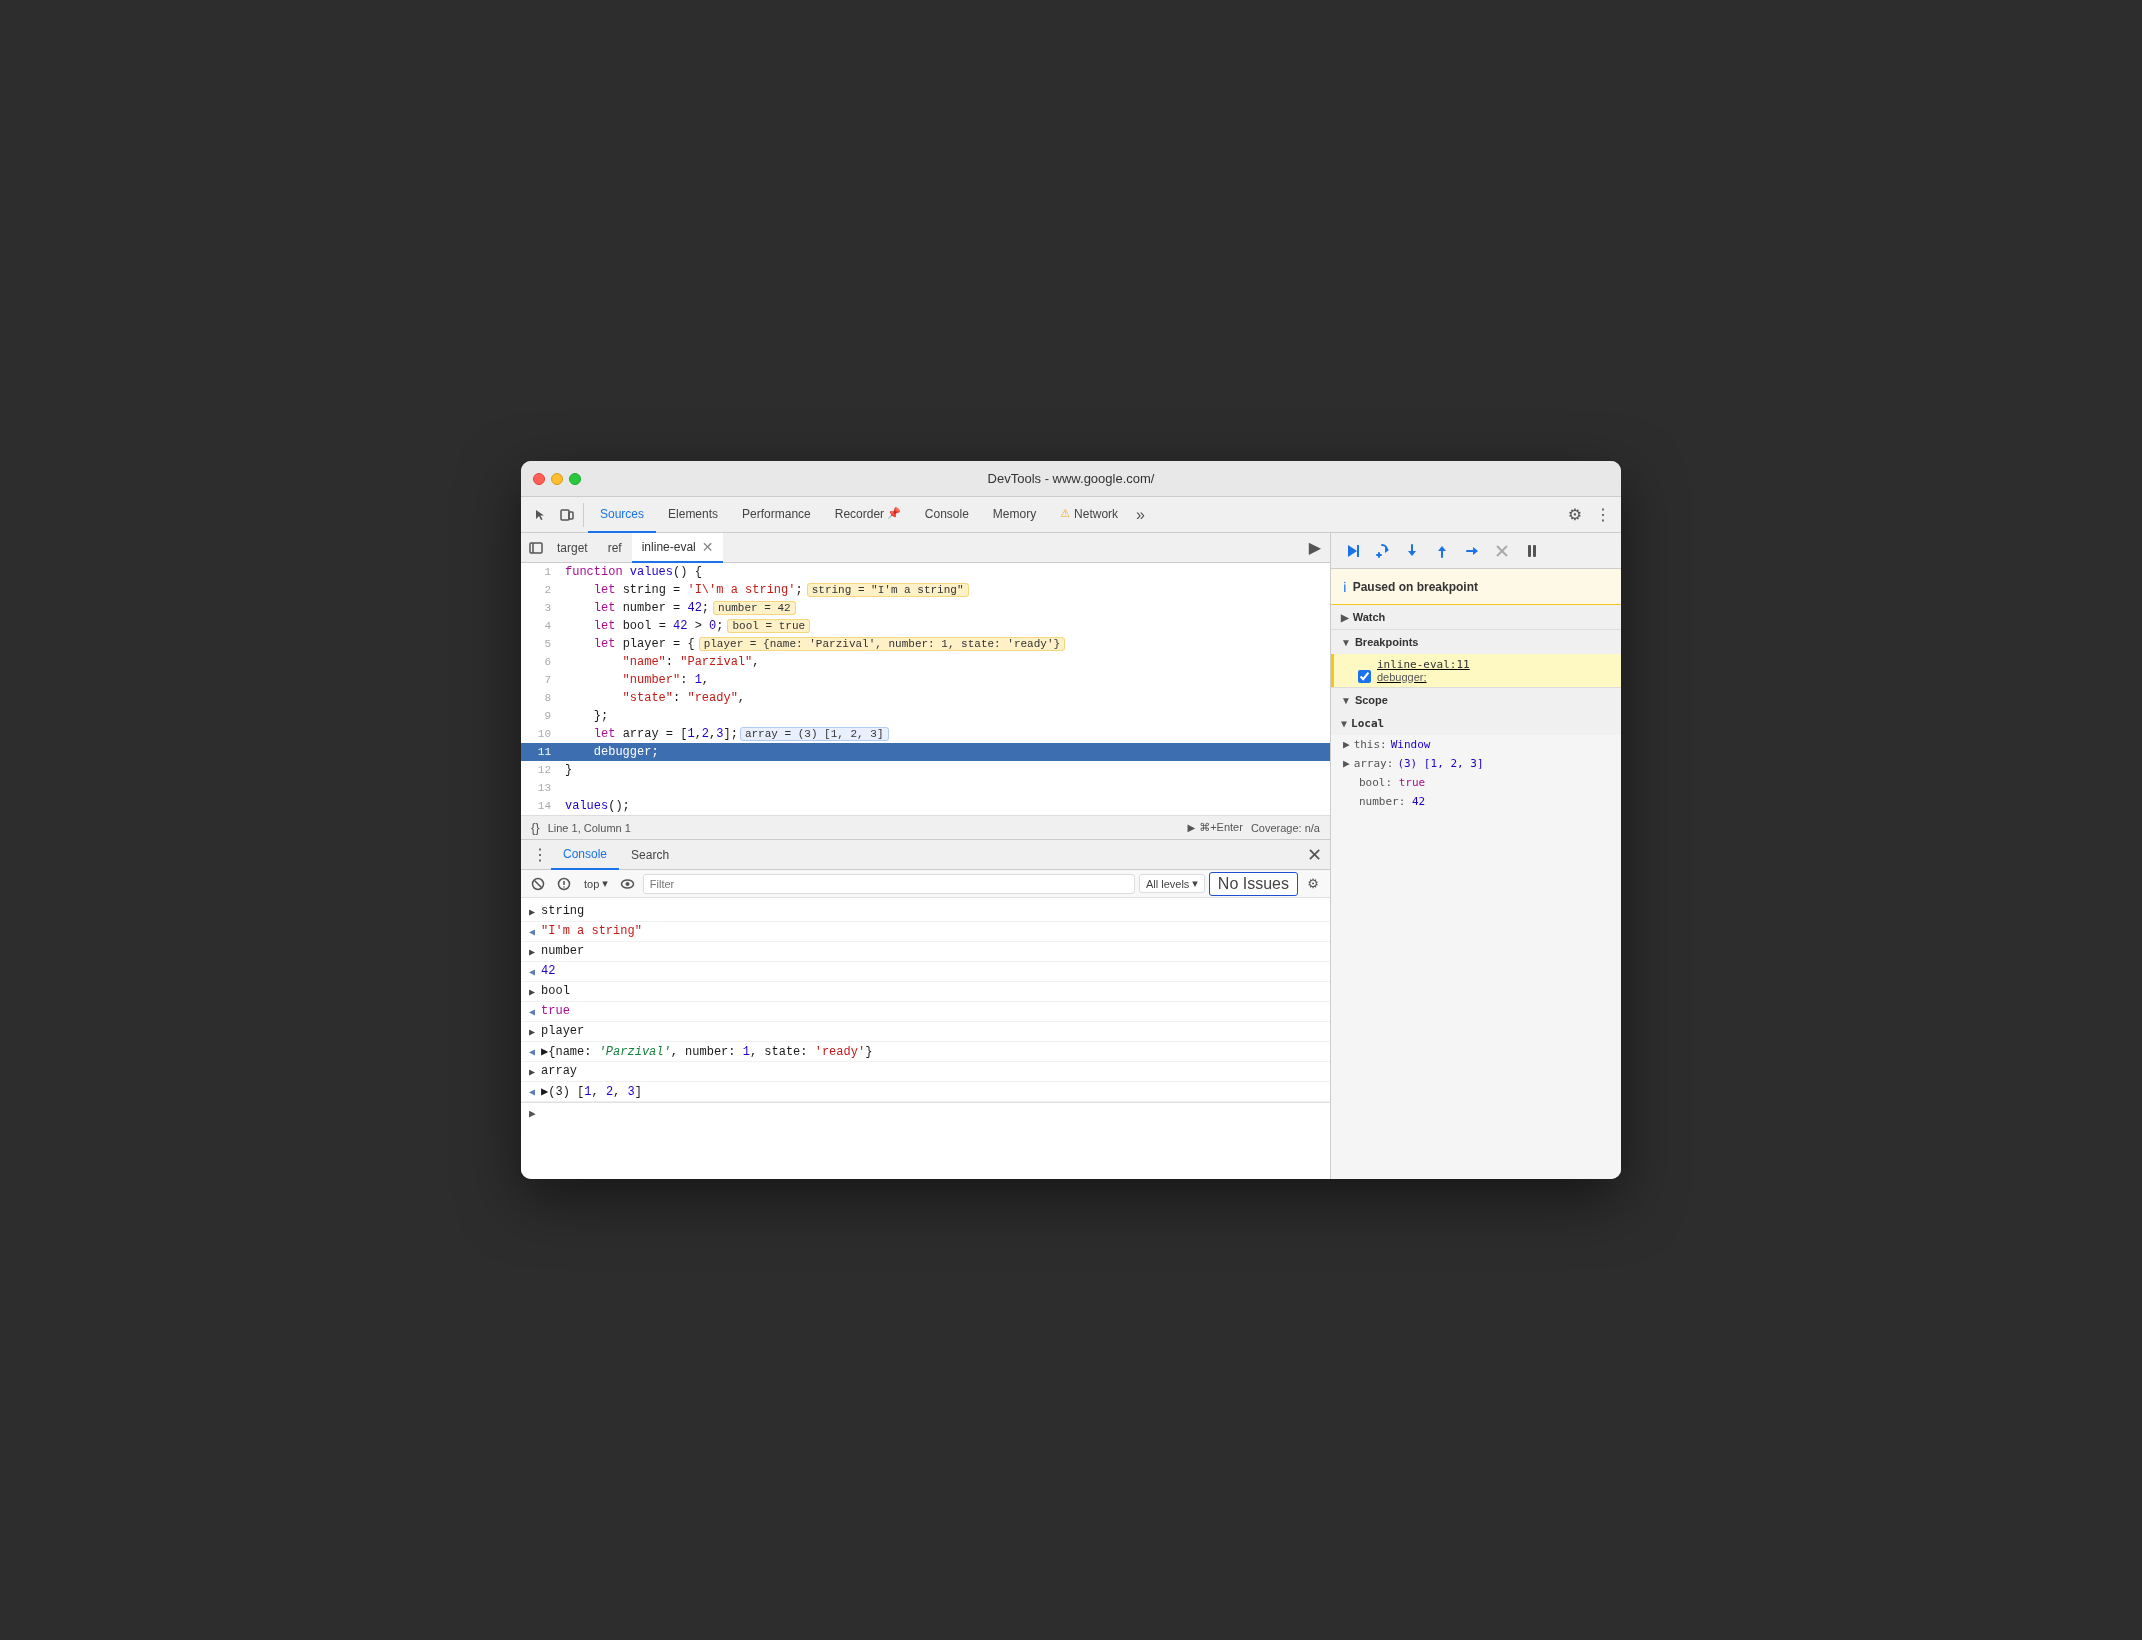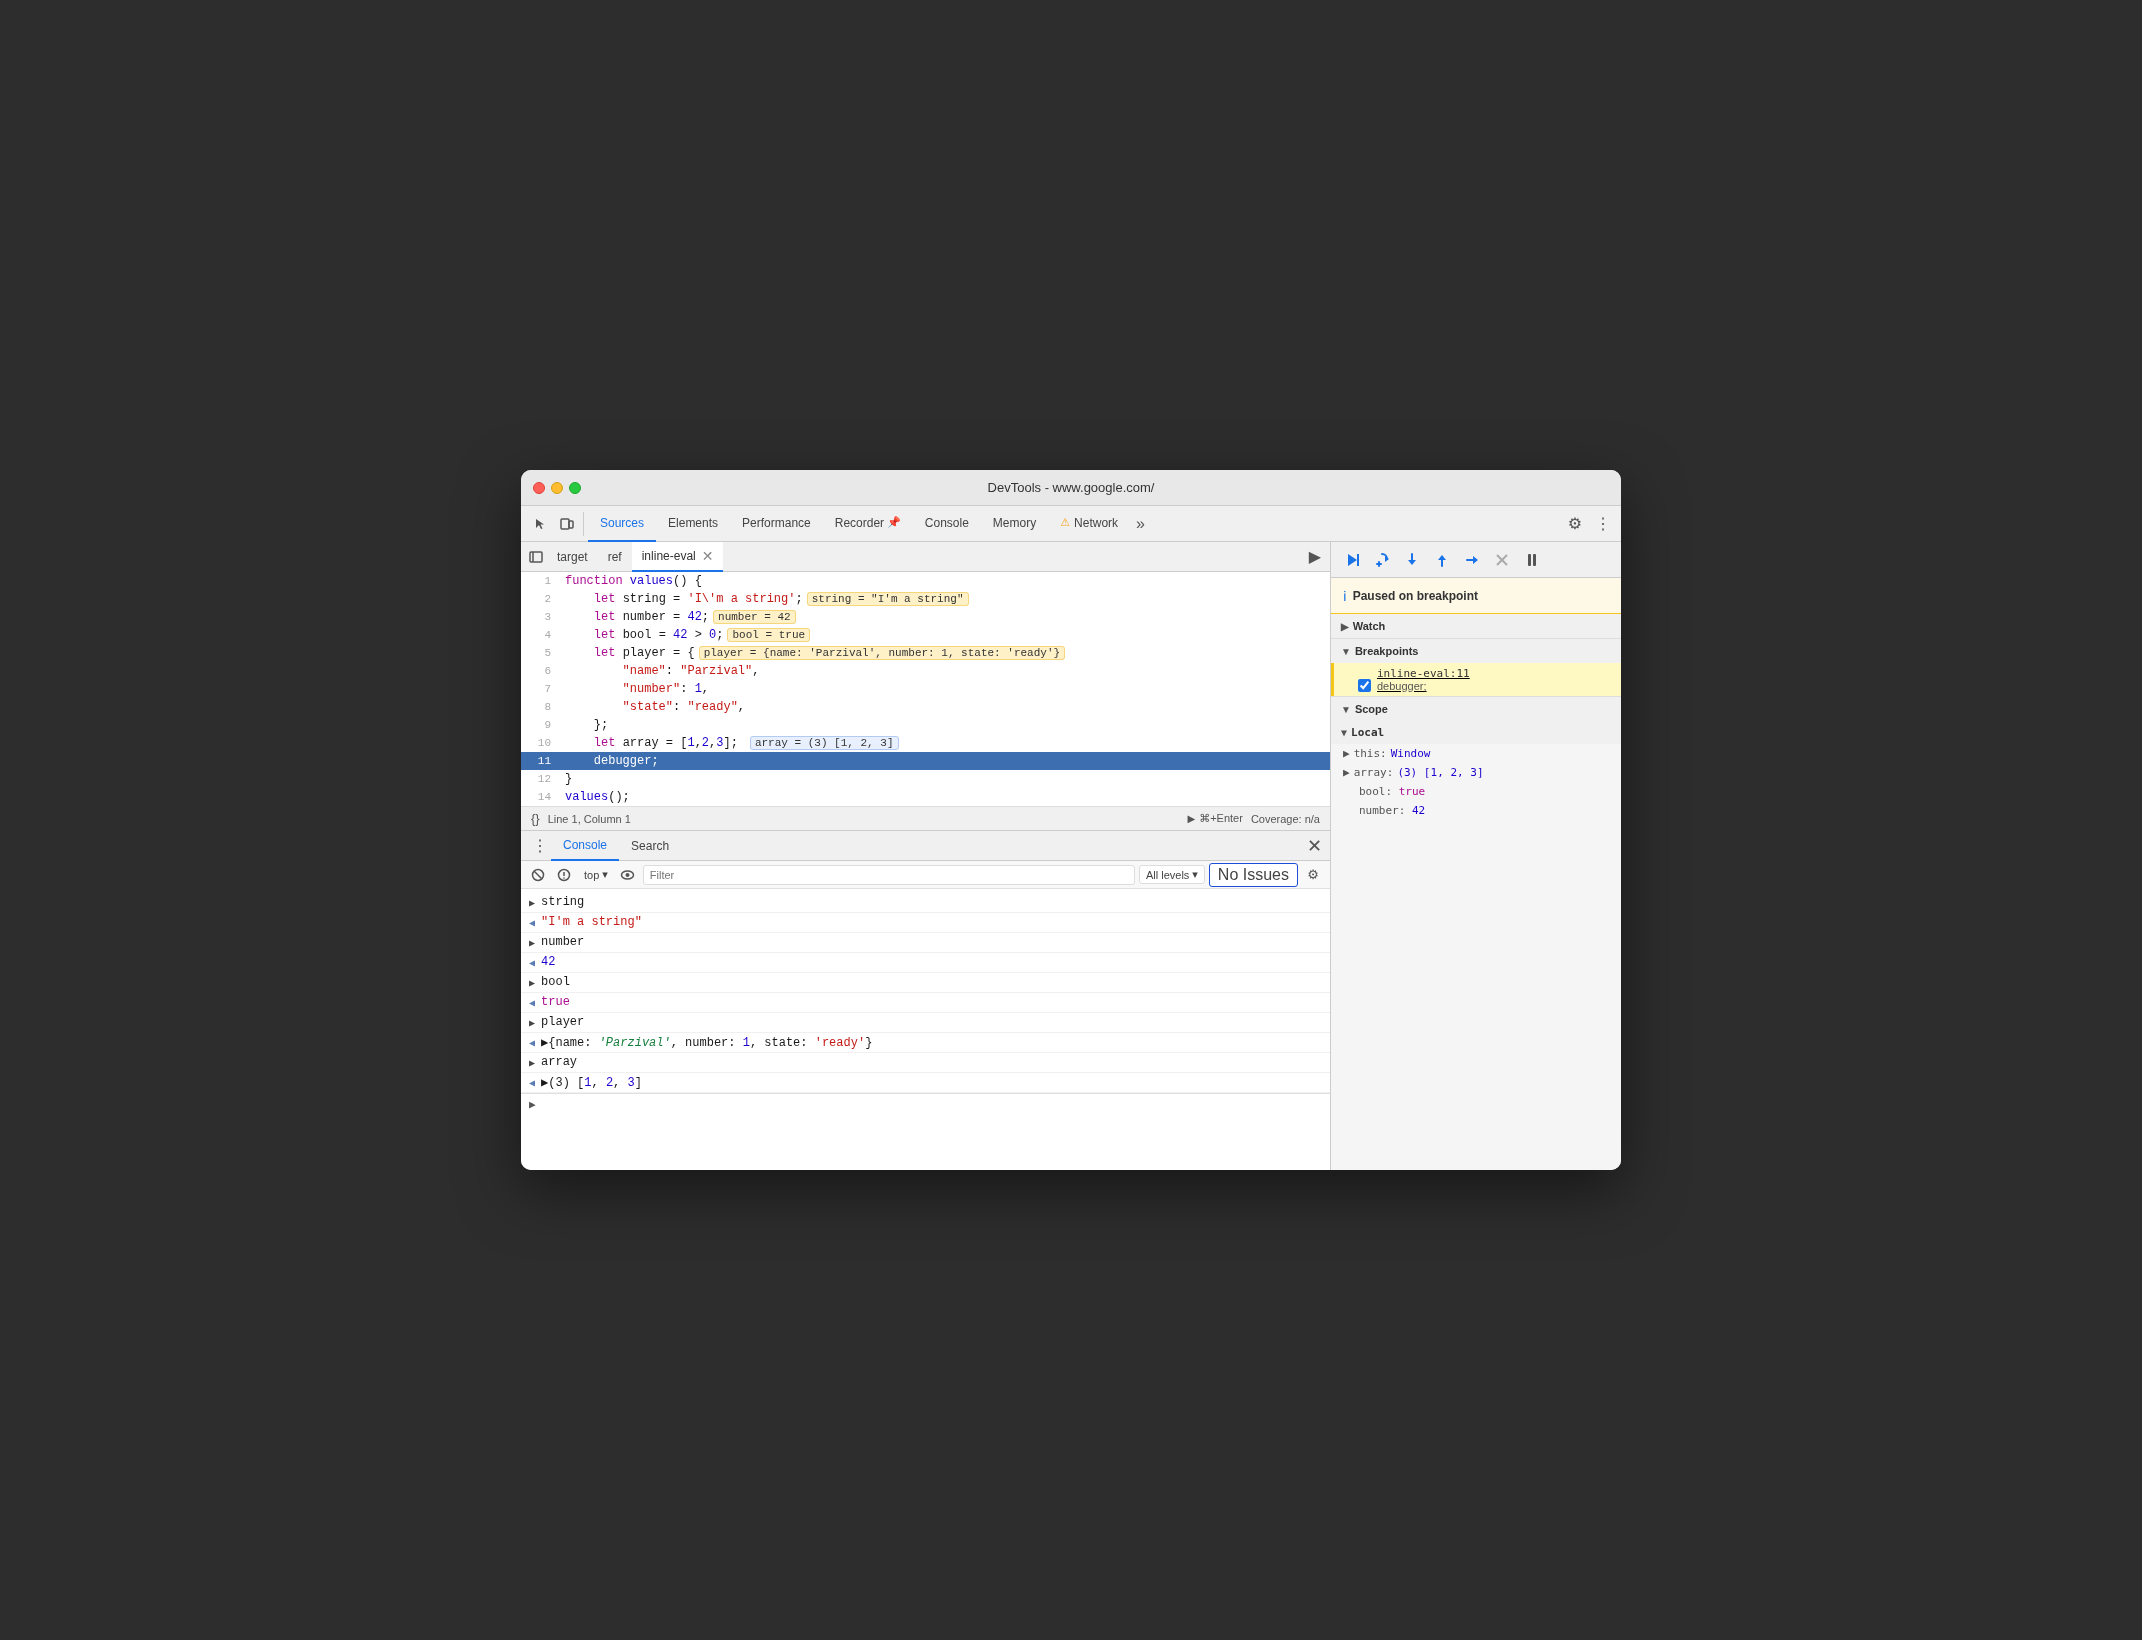--- a/index.html
+++ b/index.html
@@ -230,21 +230,21 @@
       padding: 0 4px;
       margin-left: 4px;
       font-size: 11px;
       border: 1px solid #f5d67a;
     }
     .array-val {
       background: #e8f0fe;
       color: #333;
       border-radius: 3px;
       padding: 0 4px;
-      margin-left: 12px;
+      margin-left: 2px;
       font-size: 11px;
       border: 1px solid #b3caf5;
     }
     .status-bar {
       background: #f0f0f0;
       border-top: 1px solid #ddd;
       height: 24px;
       display: flex;
       align-items: center;
       padding: 0 10px;
@@ -687,20 +687,24 @@
         <div class="code-line active-line">
           <span class="line-number">11</span>
           <span class="line-content">    debugger;</span>
         </div>
 
         <div class="code-line">
           <span class="line-number">12</span>
           <span class="line-content">}</span>
         </div>
 
+        <div class="code-line">
+          <span class="line-number">13</span>
+          <span class="line-content"> </span>
+        </div>
 
         <div class="code-line">
           <span class="line-number">14</span>
           <span class="line-content"><span class="fn">values</span>();</span>
         </div>
       </div>
 
       <div class="status-bar">
         <span class="status-bar-icon">{}</span>
         <span>Line 1, Column 1</span>

